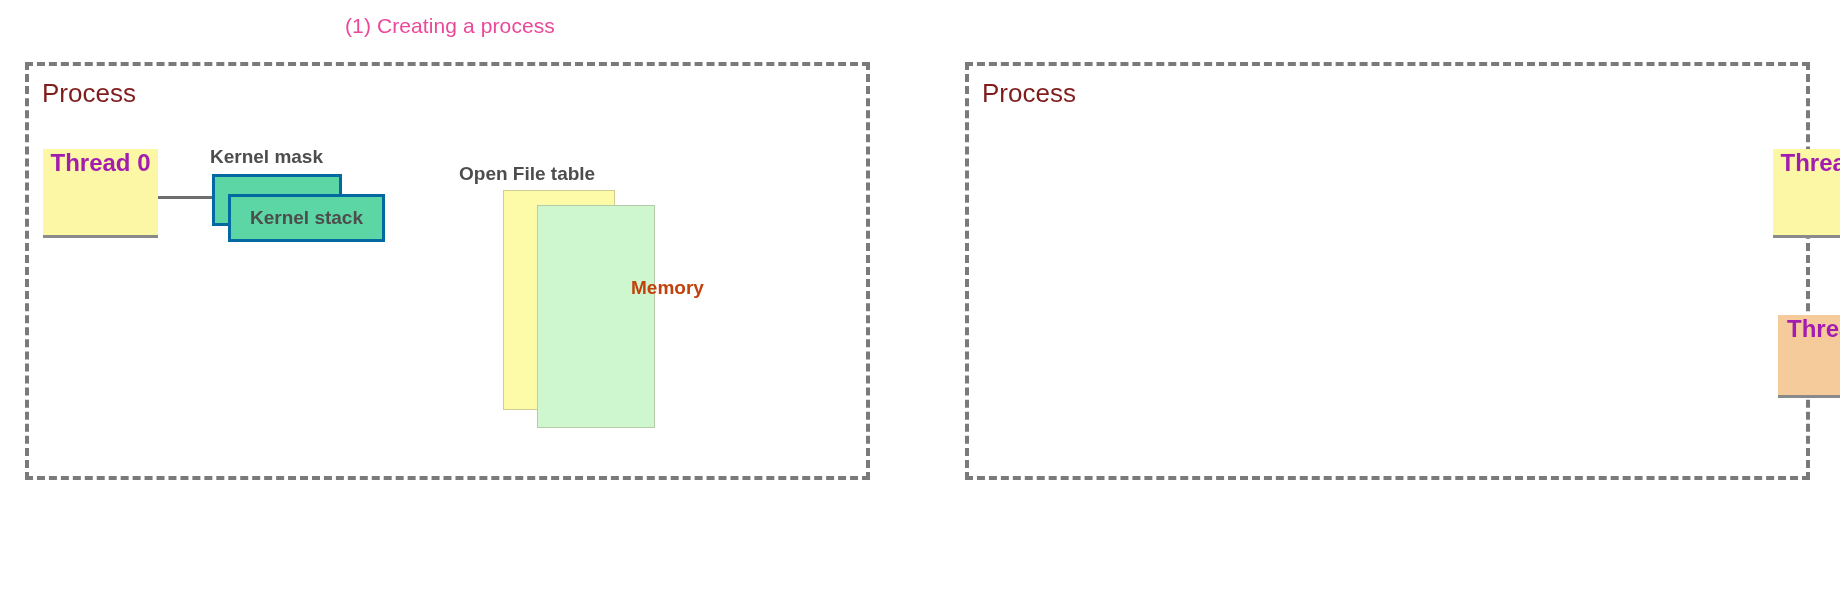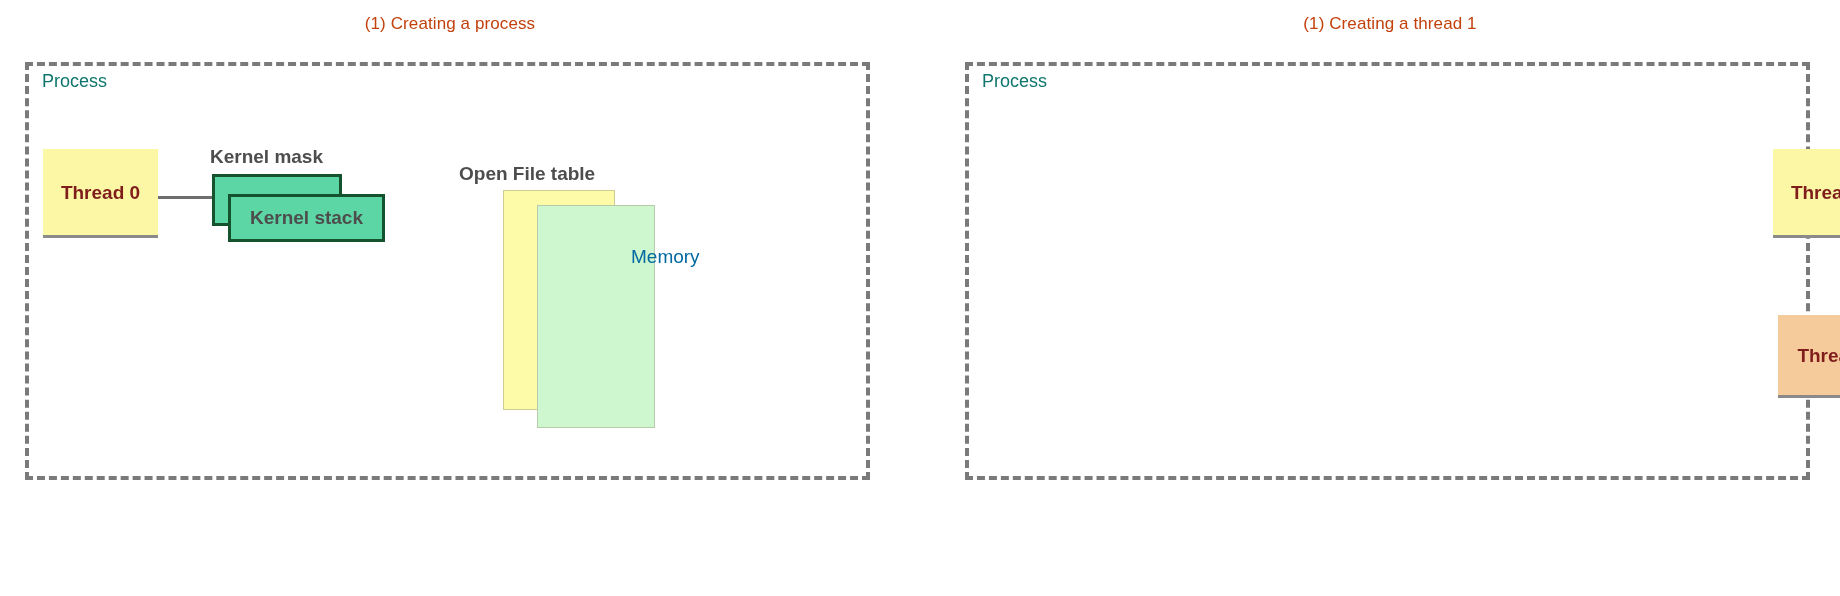--- a/index.html
+++ b/index.html
@@ -27,73 +27,73 @@
   }
   .panel-left  { left: 0px; }
   .panel-right { left: 940px; }
 
   .panel-caption {
     position: absolute;
     top: 14px;
     left: 0;
     width: 900px;
     text-align: center;
-    font-size: 17px;
-    color: #c2410c;
+    font-size: 21px;
+    color: #ec4899;
     font-family: "Liberation Sans", sans-serif;
     letter-spacing: 0.1px;
   }
 
   .process-box {
     position: absolute;
     left: 25px;
     top: 62px;
     width: 845px;
     height: 418px;
     border: 4px dashed #7a7a7a;
     box-sizing: border-box;
     background: #ffffff;
   }
   .process-label {
     position: absolute;
     left: 42px;
-    top: 71px;
-    font-size: 18px;
-    color: #0f766e;
+    top: 78px;
+    font-size: 26px;
+    color: #7f1d1d;
     font-family: "Liberation Sans", sans-serif;
   }
 
   
   .abs { position: absolute; }
 
   .thread-box {
     box-sizing: border-box;
     display: flex;
-    align-items: center;
+    align-items: flex-start;
     justify-content: center;
     font-weight: bold;
-    font-size: 19px;
-    color: #7f1d1d;
+    font-size: 24px;
+    color: #a21caf;
     font-family: "Liberation Sans", sans-serif;
   }
   .thread-underline {
     position: absolute;
     height: 3px;
     background: #8a8a8a;
   }
 
   .connector {
     position: absolute;
     height: 3px;
     background: #6e6e6e;
   }
 
   .bordered-box {
     box-sizing: border-box;
-    border: 3px solid #14532d;
+    border: 3px solid #0369a1;
     display: flex;
     align-items: center;
     justify-content: center;
     font-weight: bold;
     font-size: 19px;
     color: #4d4d4d;
     font-family: "Liberation Sans", sans-serif;
   }
 
   .plain-label {
@@ -105,25 +105,26 @@
     font-family: "Liberation Sans", sans-serif;
   }
 
   .mem-sheet {
     position: absolute;
     box-sizing: border-box;
     border: 1px solid rgba(150,150,120,0.45);
   }
   .mem-label {
     position: absolute;
-    font-weight: normal;
+    font-weight: bold;
     font-size: 19px;
-    color: #0369a1;
+    color: #c2410c;
     white-space: nowrap;
     font-family: "Liberation Sans", sans-serif;
+    margin-top: 31px;
   }
 </style>
 </head>
 <body>
 
 <div class="stage">
 
   <div class="panel panel-left">
 
     <div class="panel-caption">(1) Creating a process</div>
@@ -151,21 +152,20 @@
 
     <div class="mem-sheet" style="left:503px; top:190px; width:112px; height:220px; background:#FDFAA8;"></div>
 
     <div class="mem-sheet" style="left:537px; top:205px; width:118px; height:223px; background:#CFF7CF;"></div>
 
     <div class="mem-label" style="left:631px; top:246px;">Memory</div>
   </div>
 
   <div class="panel panel-right">
 
-    <div class="panel-caption">(1) Creating a thread 1</div>
 
     <div class="process-box"></div>
 
     <div class="process-label">Process</div>
 
     <div class="thread-box abs" style="left:833px; top:149px; width:115px; height:88px; background:#FCF7A4;"></div>
     <div class="thread-box abs" style="left:833px; top:149px; width:115px; height:88px; background:transparent;">
       <span>Thread 0</span>
     </div>
     <div class="thread-underline" style="left:833px; top:235px; width:115px;"></div>

